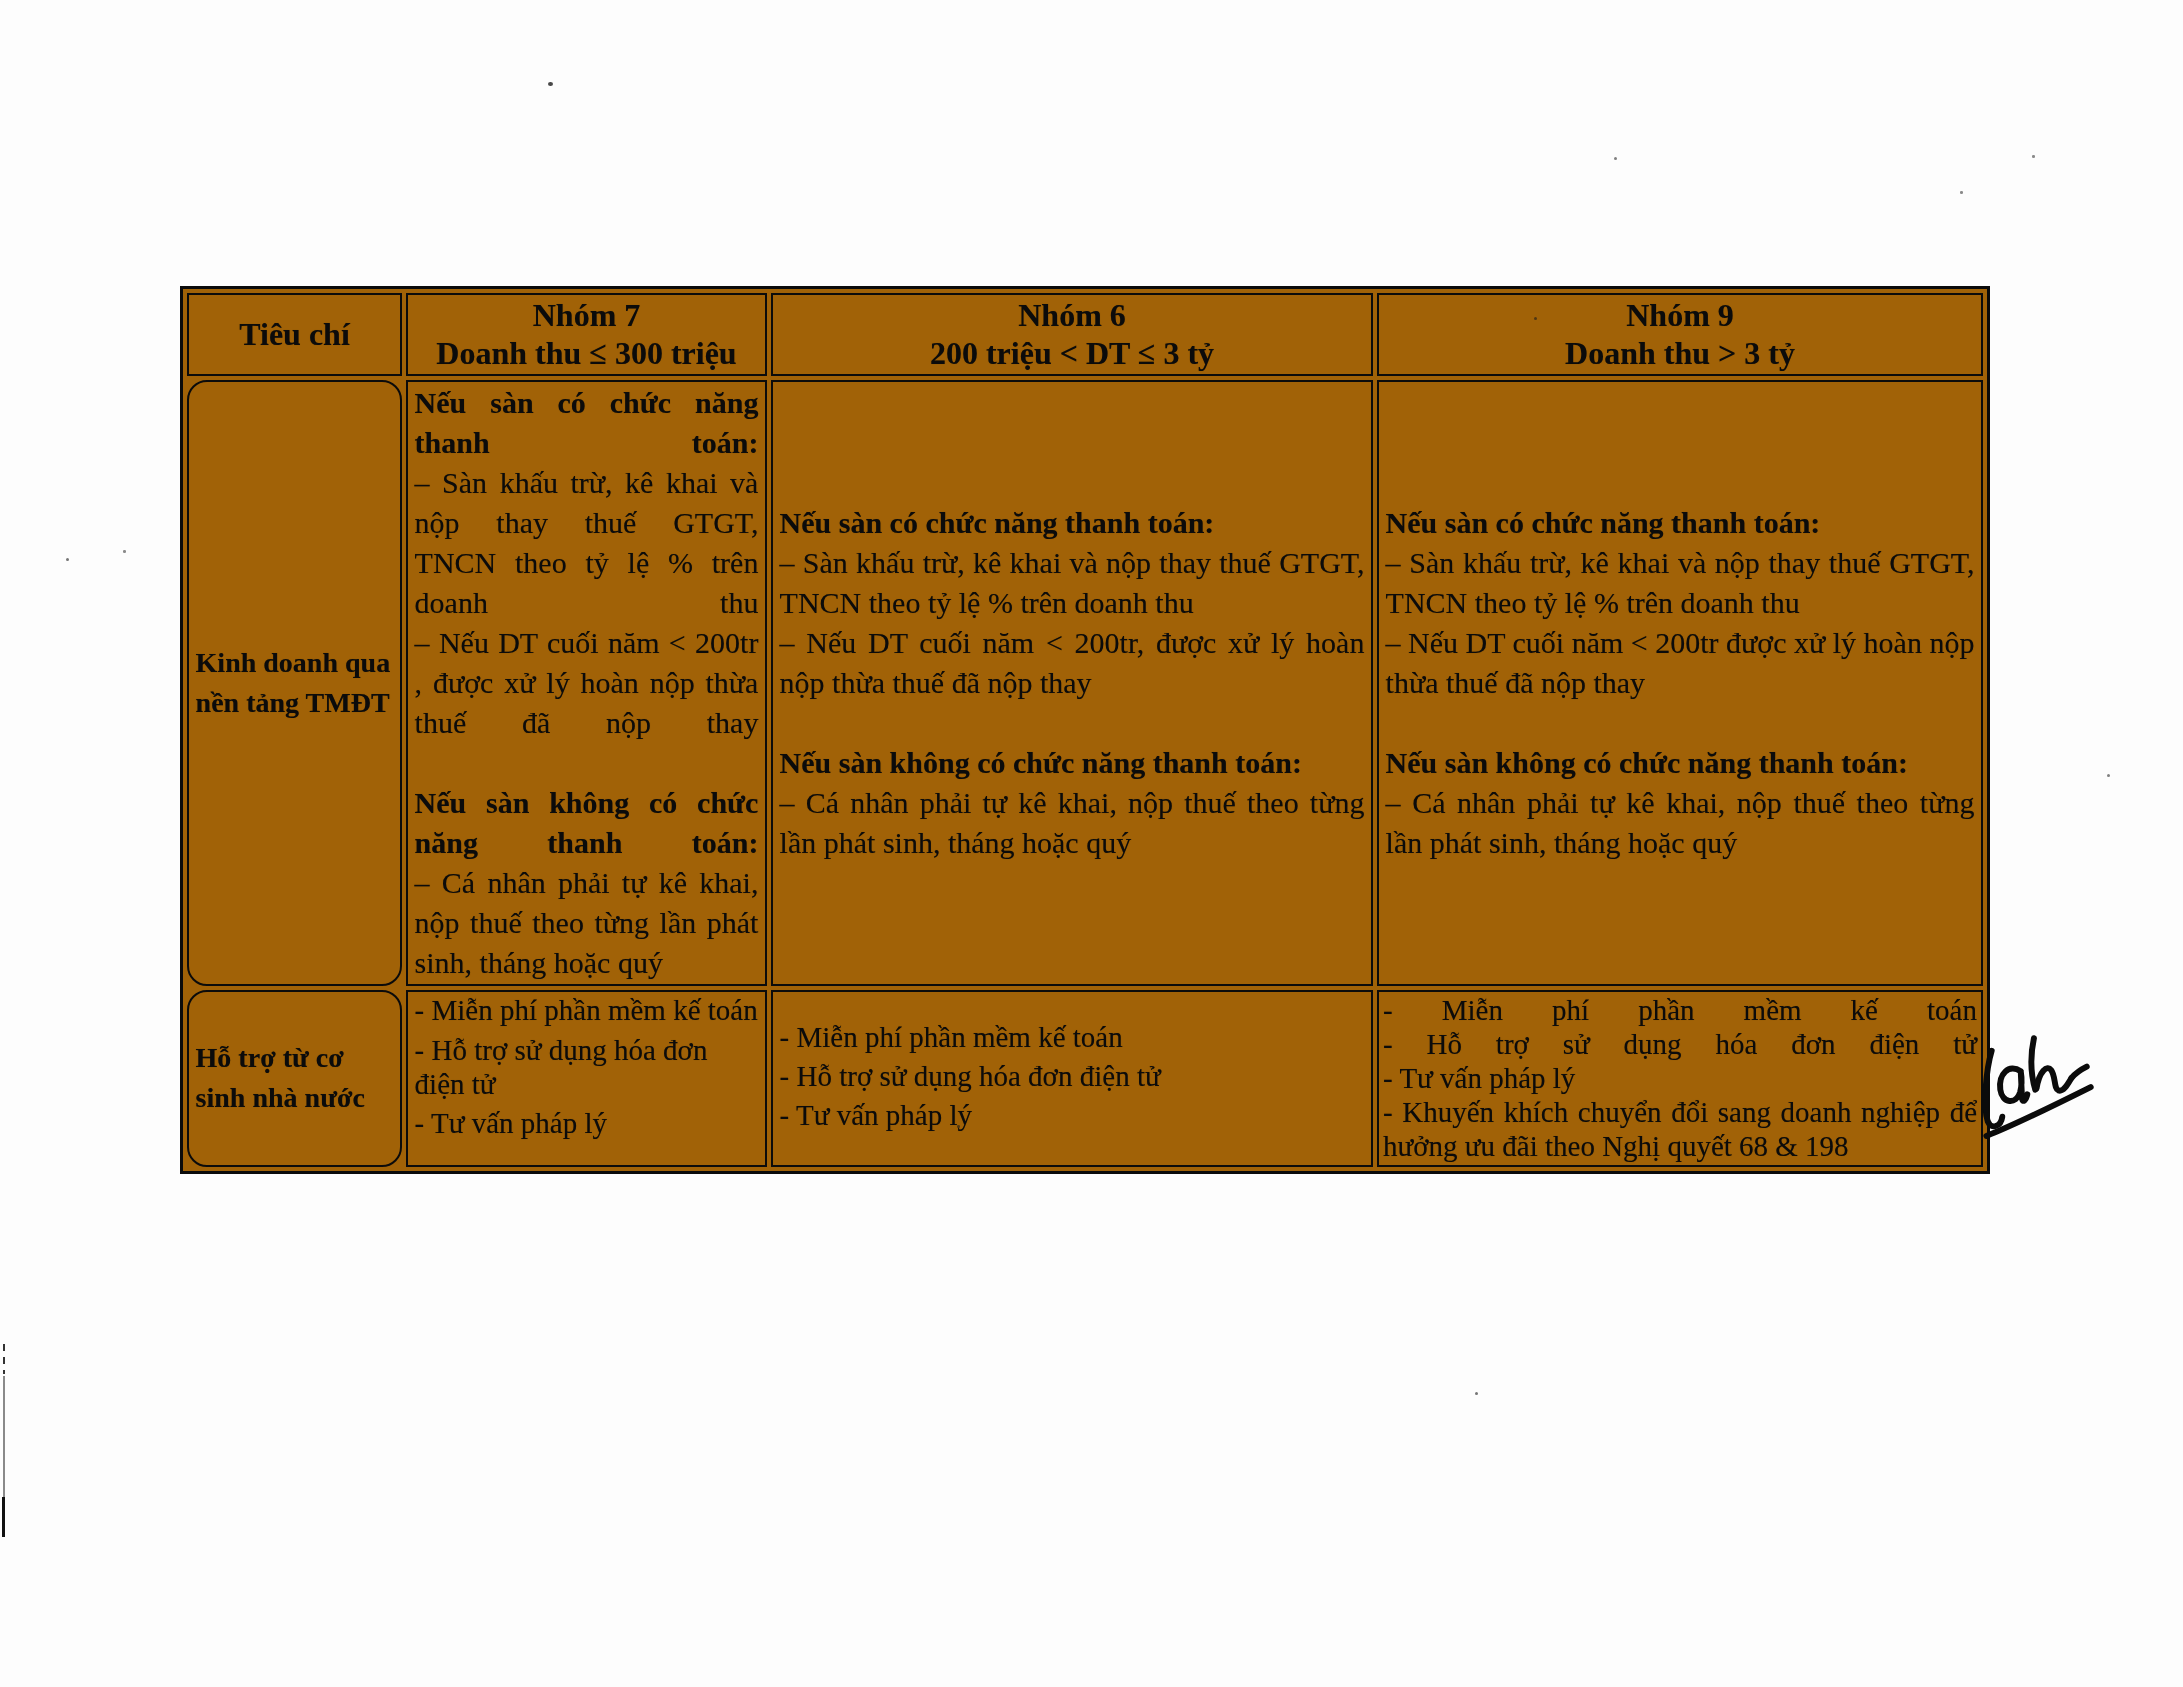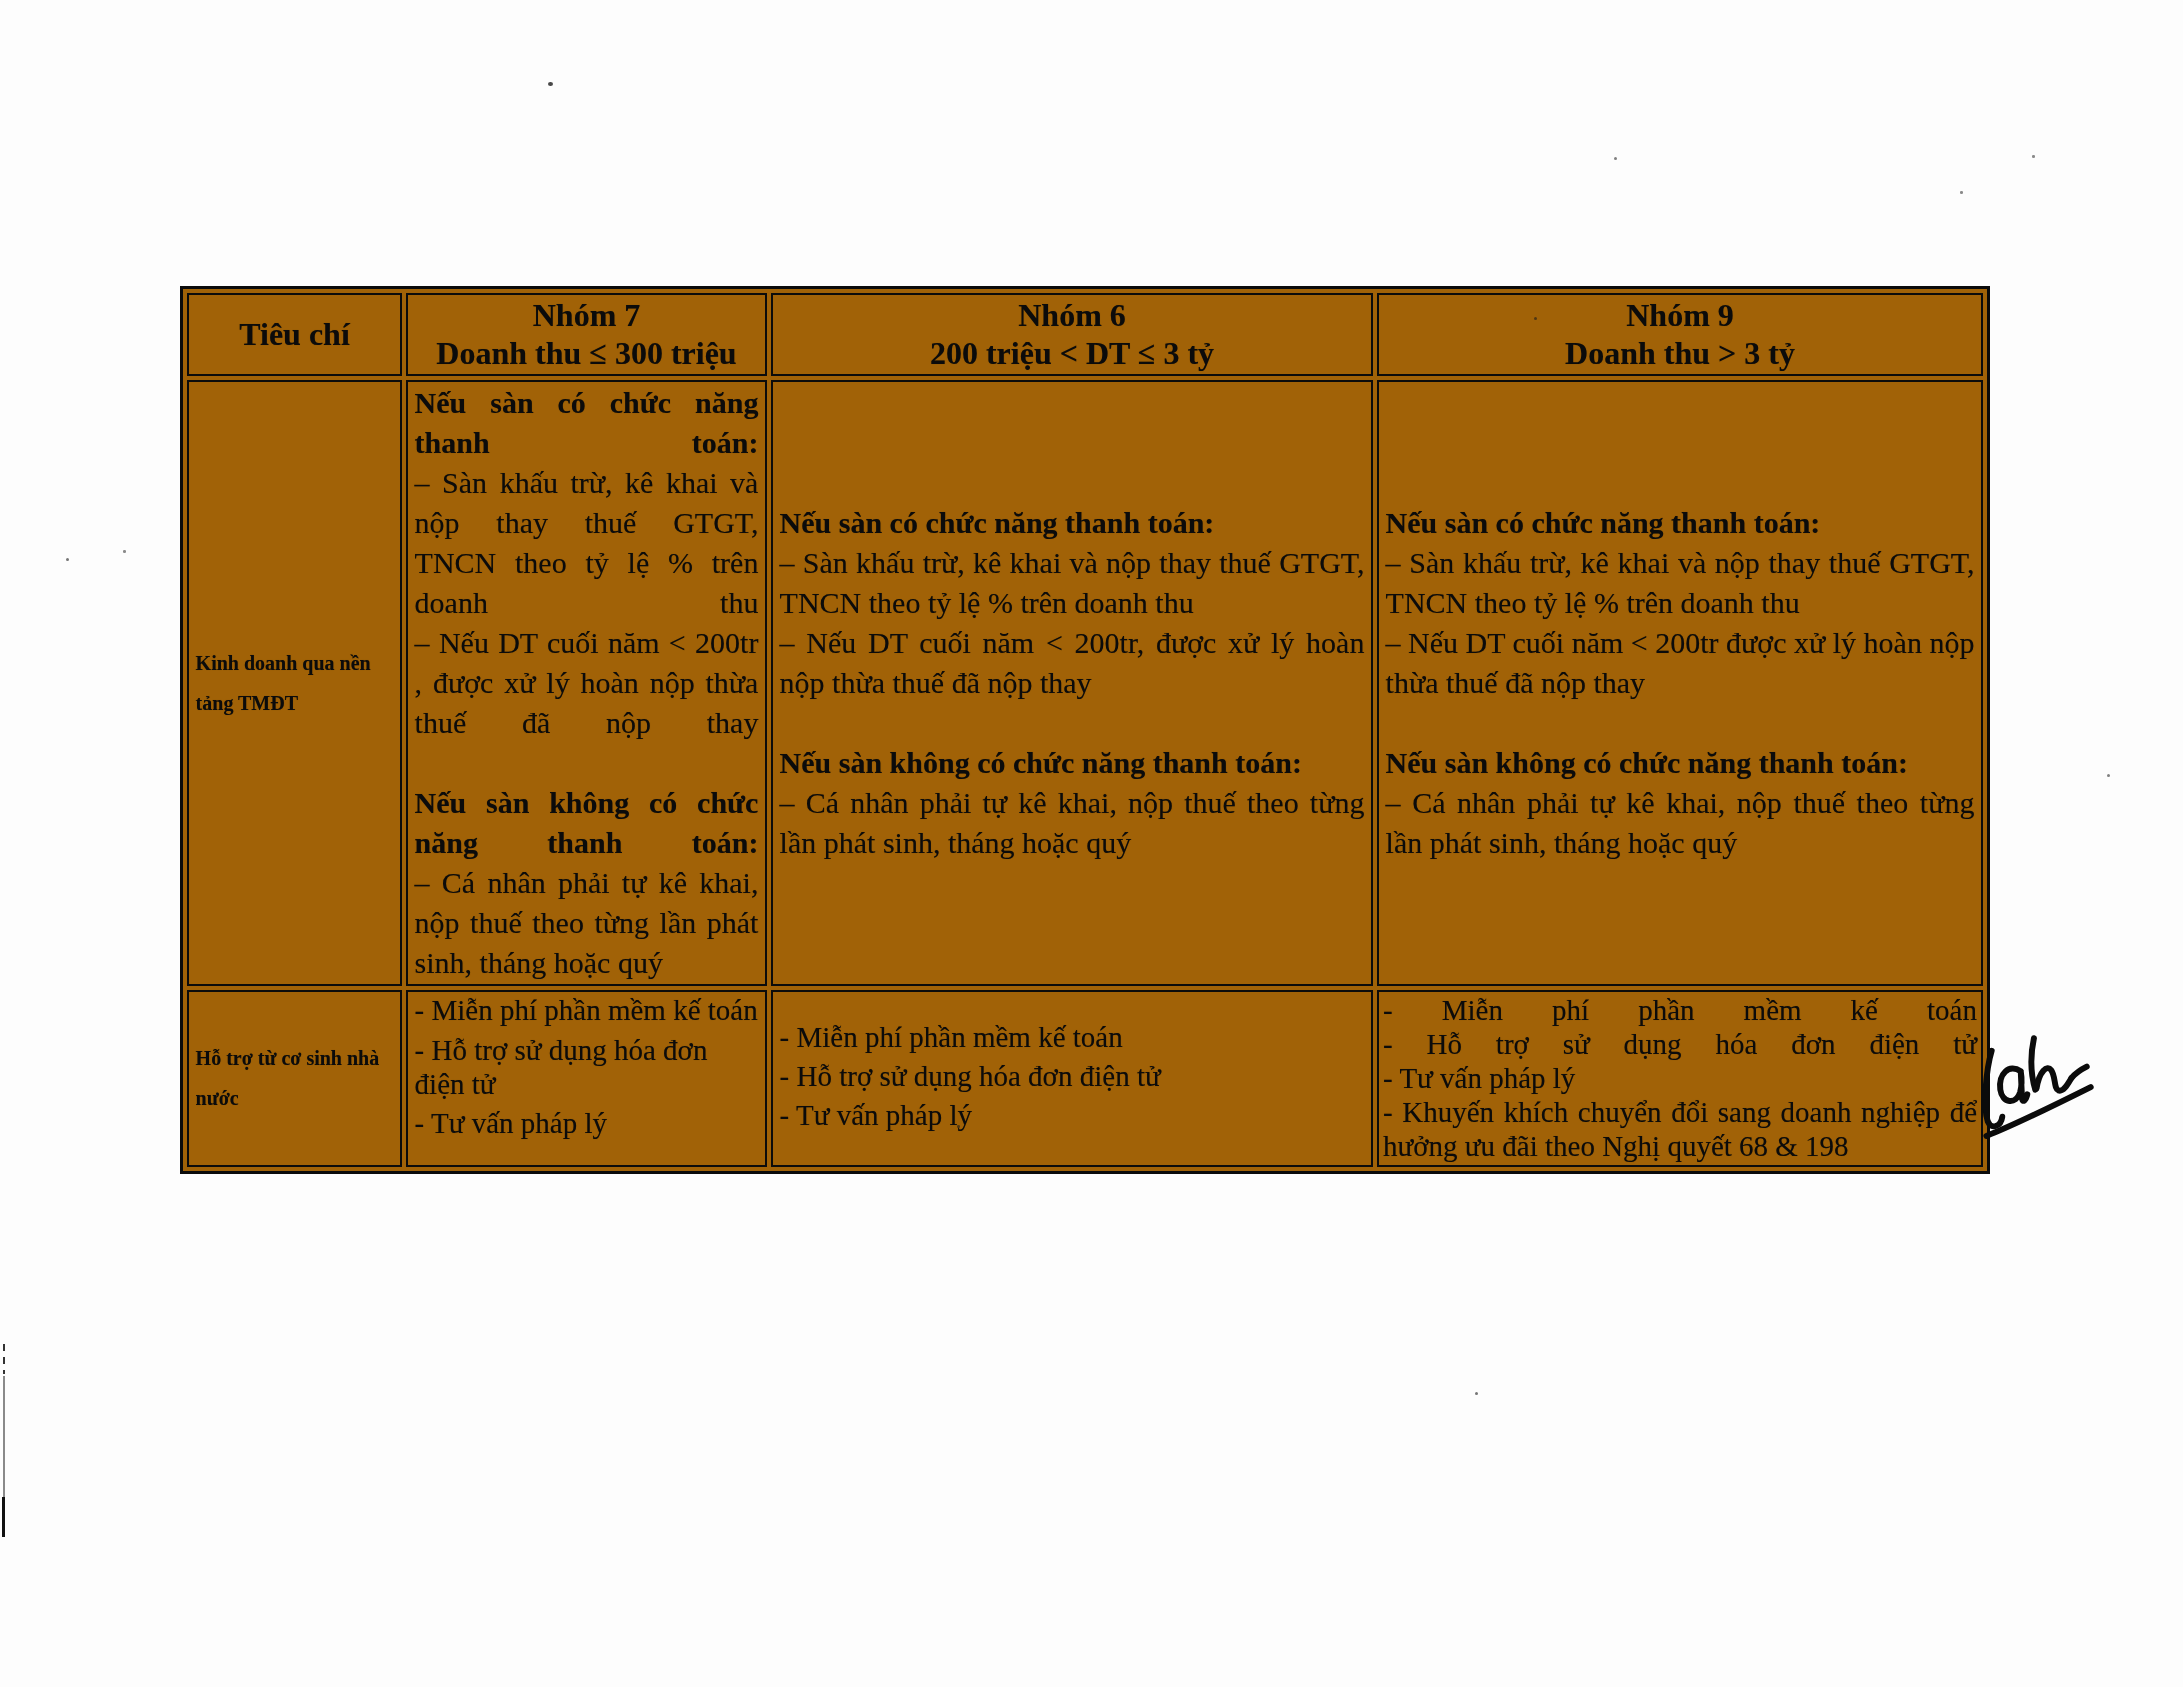--- a/index.html
+++ b/index.html
@@ -24,21 +24,21 @@
   td{
     border:2.6px solid #0b0b0b;
     padding:1.3px 6.6px;
     overflow:hidden;
     text-shadow:0 0 0.7px rgba(0,0,0,.35);
   }
   tr.hrow td{height:71px;vertical-align:middle;text-align:center;}
   tr.r1 td{height:533px;}
   tr.r2 td{height:163px;}
   .gname,.grange,.hcrit{font-weight:bold;font-size:32px;line-height:38px;}
-  td.crit{vertical-align:middle;font-weight:bold;font-size:20px;line-height:40px;text-align:left;}
+  td.crit{vertical-align:middle;font-weight:bold;font-size:28px;line-height:40px;text-align:left;border-radius:20px;}
   td.body{font-size:30px;line-height:40px;}
   td.top{vertical-align:top;}
   td.mid{vertical-align:middle;}
   td.body p{margin:0;}
   .b{font-weight:bold;}
   .jd{text-align:justify;text-align-last:justify;}
   .jt{text-align:justify;text-align-last:left;}
   .lt{text-align:left;}
   .gap{margin-top:40px !important;}
   td.sm{font-size:29px;line-height:34px;}

